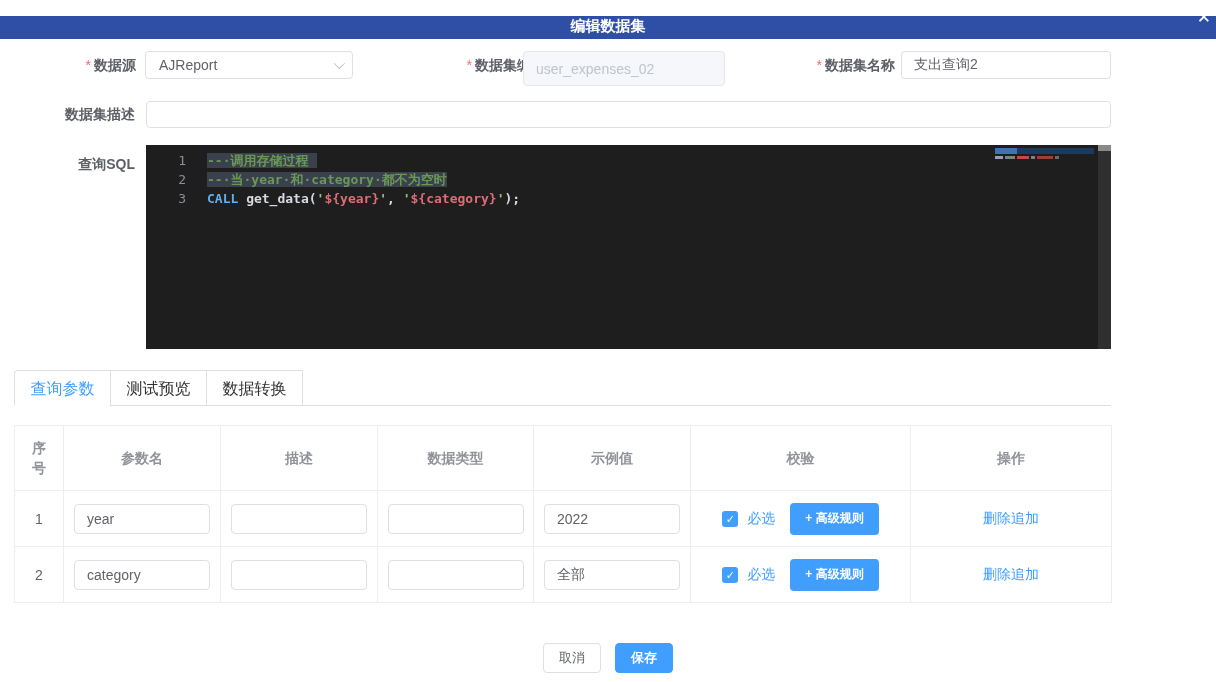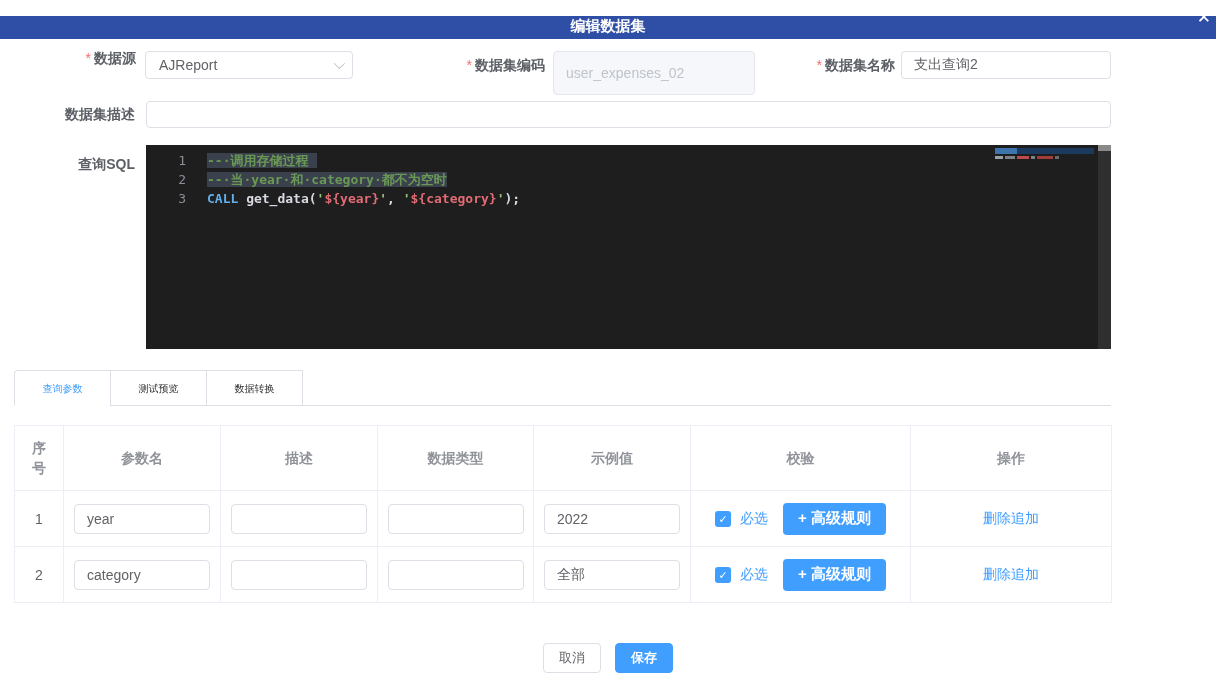--- a/index.html
+++ b/index.html
@@ -38,63 +38,63 @@
   .mm-b1 { width:22px; height:6px; background:#3E74AD; }
   .mm-b2 { flex:1; height:6px; background:#1C3A5E; }
   .mm-row2 { margin-top:1px; height:4px; display:flex; gap:2px; align-items:center; }
   .mm-c { height:3px; display:inline-block; }
   .vscroll { position:absolute; right:0; top:0; width:13px; height:100%; background:#2F2F30; }
   .vthumb { position:absolute; top:0; left:0; width:13px; height:6px; background:#8A8A8A; }
 
   
   .tabs-line { position:absolute; left:14px; top:405px; width:1097px; height:1px; background:#DCDFE6; }
   .tabs { position:absolute; left:14px; top:370px; display:flex; }
-  .tab { width:97px; height:36px; line-height:35px; text-align:center; font-size:10px; color:#303133; background:#fff; border:1px solid #DCDFE6; margin-left:-1px; cursor:pointer; }
+  .tab { width:97px; height:36px; line-height:35px; text-align:center; font-size:16px; color:#303133; background:#fff; border:1px solid #DCDFE6; margin-left:-1px; cursor:pointer; }
   .tab:first-child { margin-left:0; border-top-left-radius:4px; }
   .tab.active { color:#409EFF; border-bottom-color:#fff; }
 
   
   table.params { position:absolute; left:14px; top:425px; width:1097px; border-collapse:collapse; table-layout:fixed; }
   table.params th, table.params td { border:1px solid #EBEEF5; text-align:center; vertical-align:middle; }
   table.params th { height:65px; color:#909399; font-size:14px; font-weight:bold; padding:0 14px; line-height:20px; }
   table.params td { height:56px; font-size:14px; color:#606266; }
   .cell-input { width:136px; height:30px; border:1px solid #DCDFE6; border-radius:4px; font-size:14px; color:#606266; padding:0 12px; outline:none; font-family:"Liberation Sans", sans-serif; }
   .validate-box { display:flex; align-items:center; justify-content:center; gap:9px; }
   .cbx { width:16px; height:16px; background:#409EFF; border-radius:3px; color:#fff; font-size:11px; line-height:16px; text-align:center; cursor:pointer; flex:0 0 16px; }
   .cbx-label { color:#409EFF; font-size:14px; }
-  .btn-rule { margin-left:6px; background:#409EFF; color:#fff; border:none; border-radius:4px; height:32px; padding:0 15px; font-size:15px; font-weight:bold; cursor:pointer; font-family:"Liberation Sans", sans-serif; }
+  .btn-rule { margin-left:6px; background:#409EFF; color:#fff; border:none; border-radius:4px; height:32px; padding:0 15px; font-size:12px; font-weight:bold; cursor:pointer; font-family:"Liberation Sans", sans-serif; }
   .op-box { display:flex; justify-content:center; }
   .lnk { color:#409EFF; font-size:14px; cursor:pointer; text-decoration:none; }
 
   
   .footer { position:absolute; left:0; top:643px; width:100%; display:flex; justify-content:center; gap:14px; }
   .btn { height:30px; padding:0 15px; border-radius:4px; font-size:13px; cursor:pointer; font-family:"Liberation Sans", sans-serif; }
   .btn-cancel { background:#fff; border:1px solid #DCDFE6; color:#606266; }
   .btn-save { background:#409EFF; border:1px solid #409EFF; color:#fff; font-weight:bold; }
 </style>
 </head>
 <body>
 
 <div class="dlg-header">
   <div class="dlg-title">编辑数据集</div>
   <div class="dlg-close">✕</div>
 </div>
 
-<div class="frm-label" style="left:36px; top:44px; width:100px;">
+<div class="frm-label" style="left:36px; top:51px; width:100px;">
   <span class="req">*</span><span>数据源</span>
 </div>
 <div class="ctl select" style="left:145px; top:51px; width:208px; height:28px;">
   <span>AJReport</span>
   <span class="chev"></span>
 </div>
 
 <div class="frm-label" style="left:425px; top:51px; width:120px;">
   <span class="req">*</span><span>数据集编码</span>
 </div>
-<input class="ctl disabled" style="left: 553px; top: 51px; width: 202px; height: 44px;" disabled="" value="user_expenses_02">
+<input class="ctl disabled" style="left: 523px; top: 51px; width: 202px; height: 35px;" disabled="" value="user_expenses_02">
 
 <div class="frm-label" style="left:775px; top:51px; width:120px;">
   <span class="req">*</span><span>数据集名称</span>
 </div>
 <input class="ctl" style="left: 901px; top: 51px; width: 210px; height: 28px;" value="支出查询2">
 
 <div class="frm-label" style="left:15px; top:101px; width:120px; height:27px; line-height:27px;">数据集描述</div>
 <input class="ctl" style="left: 146px; top: 101px; width: 965px; height: 27px;" value="">
 
 <div class="frm-label" style="left:15px; top:150px; width:120px;">查询SQL</div>

